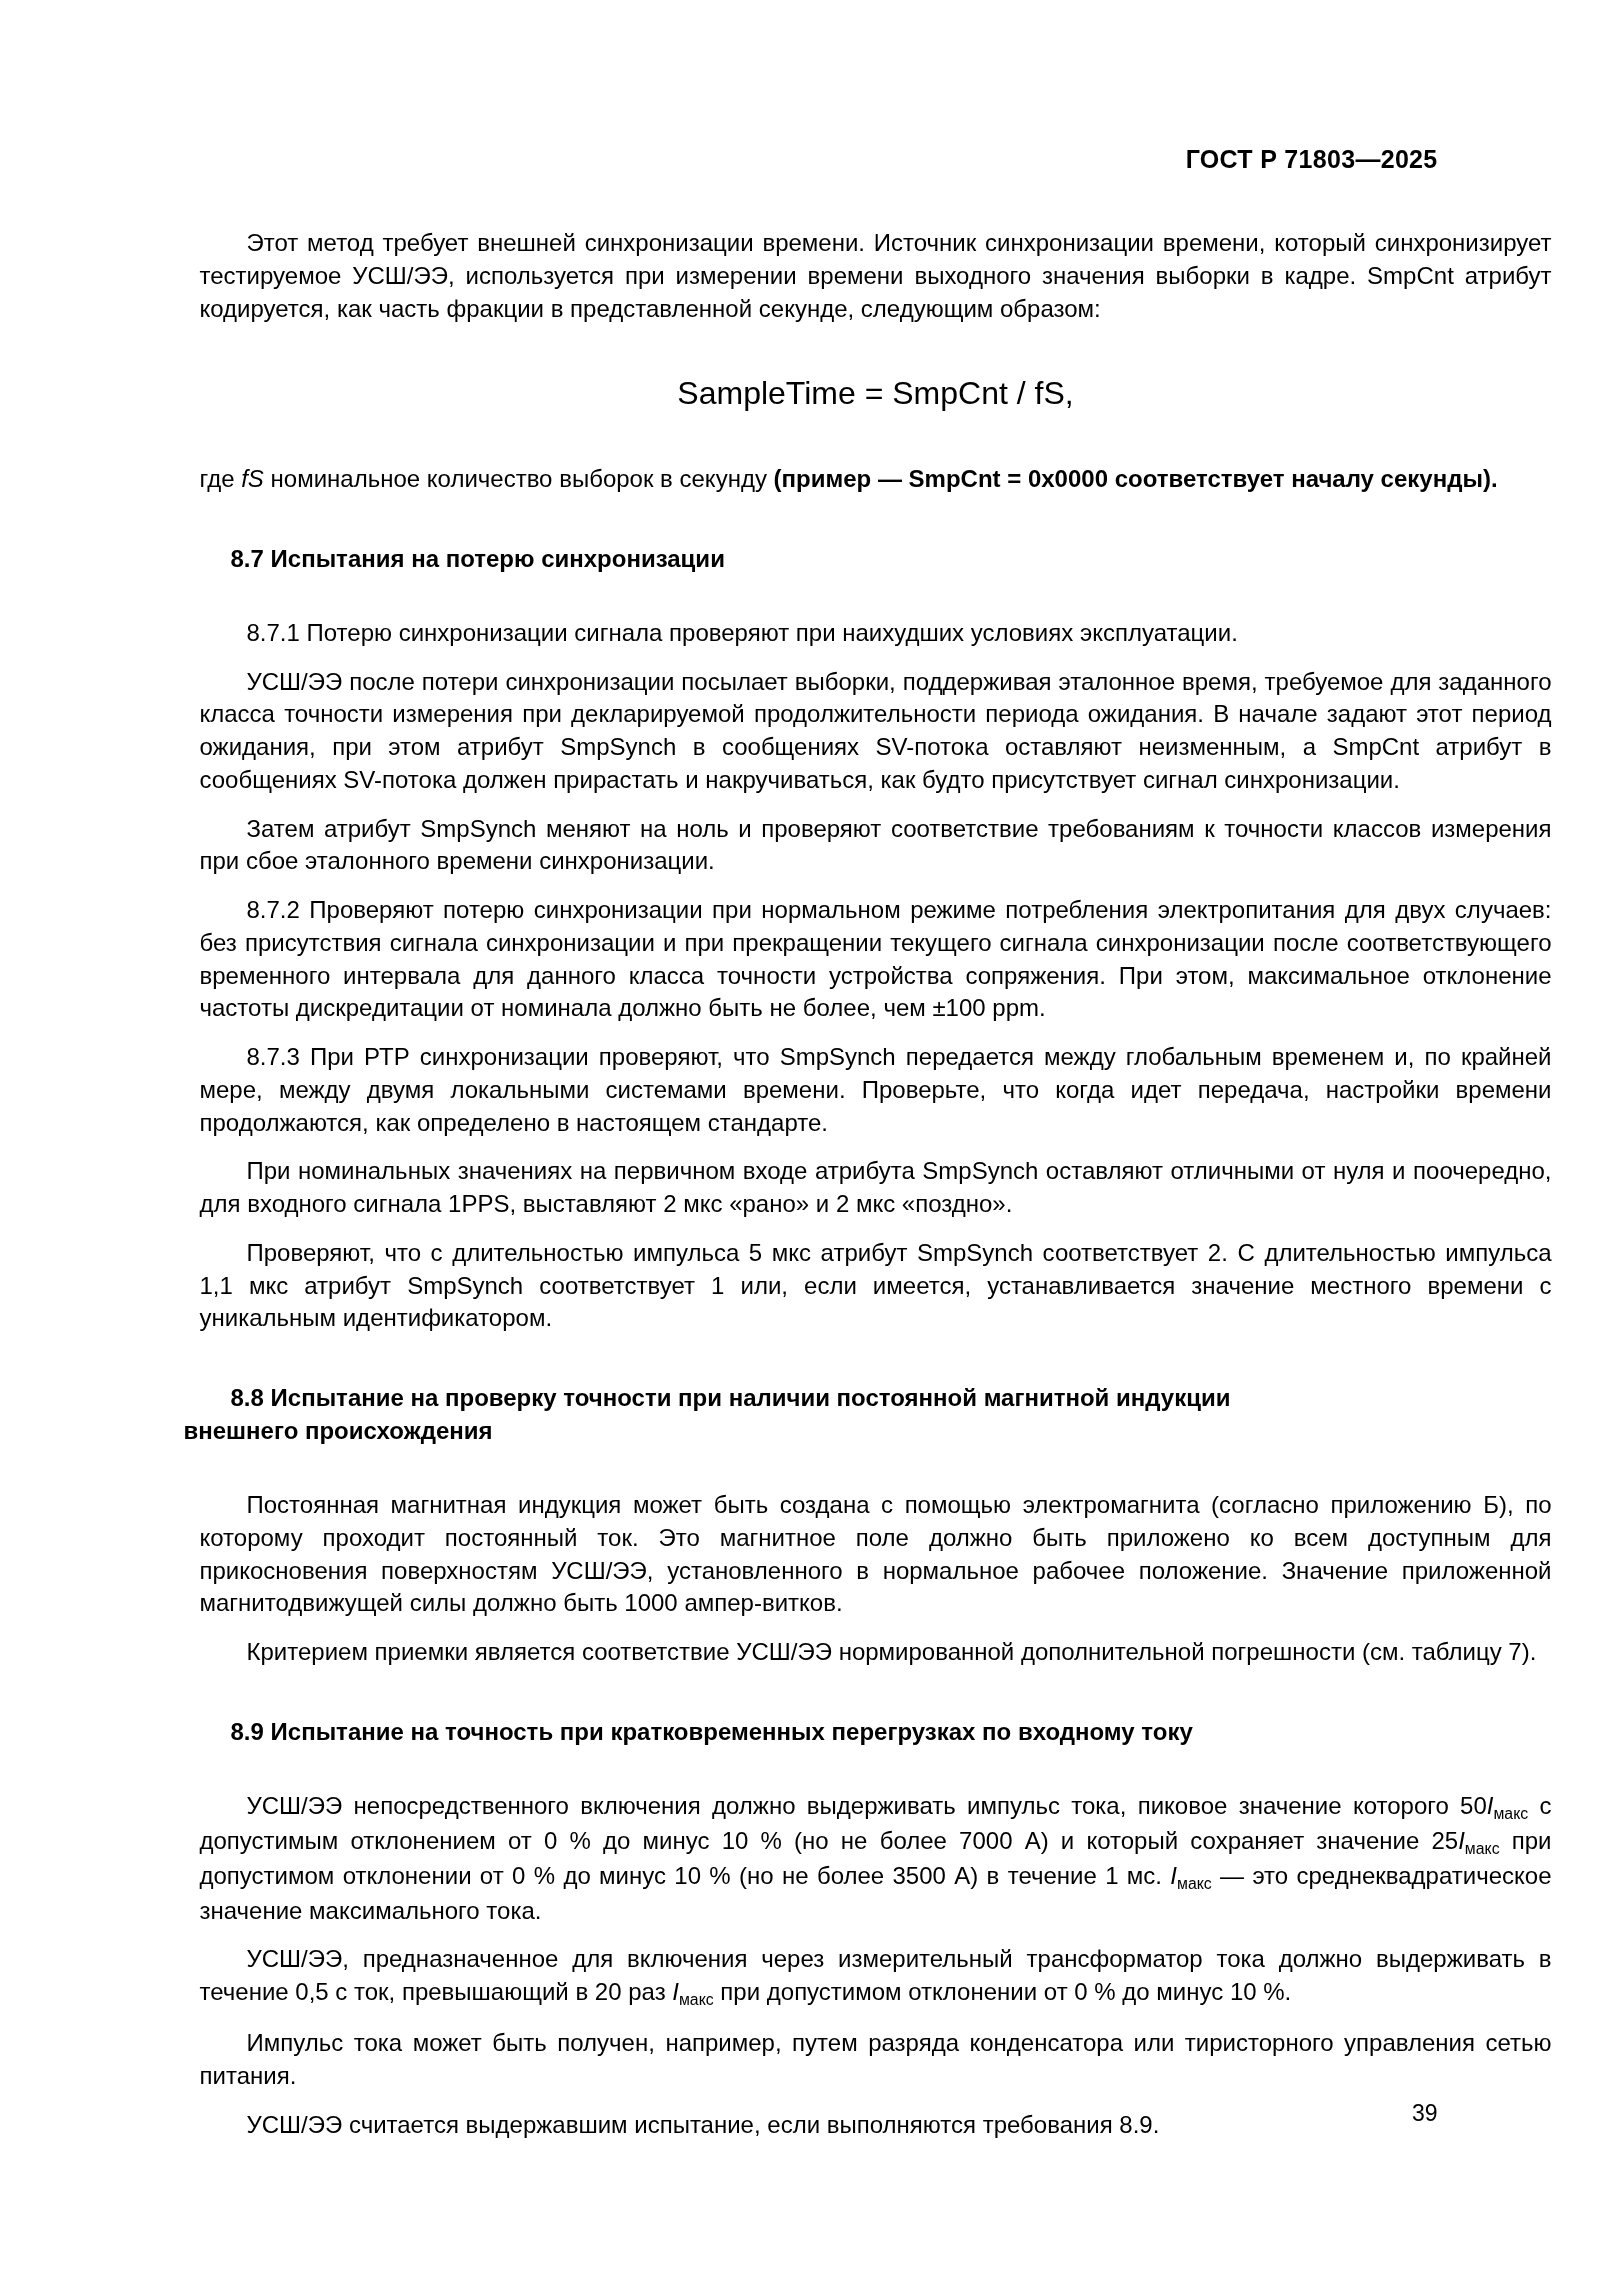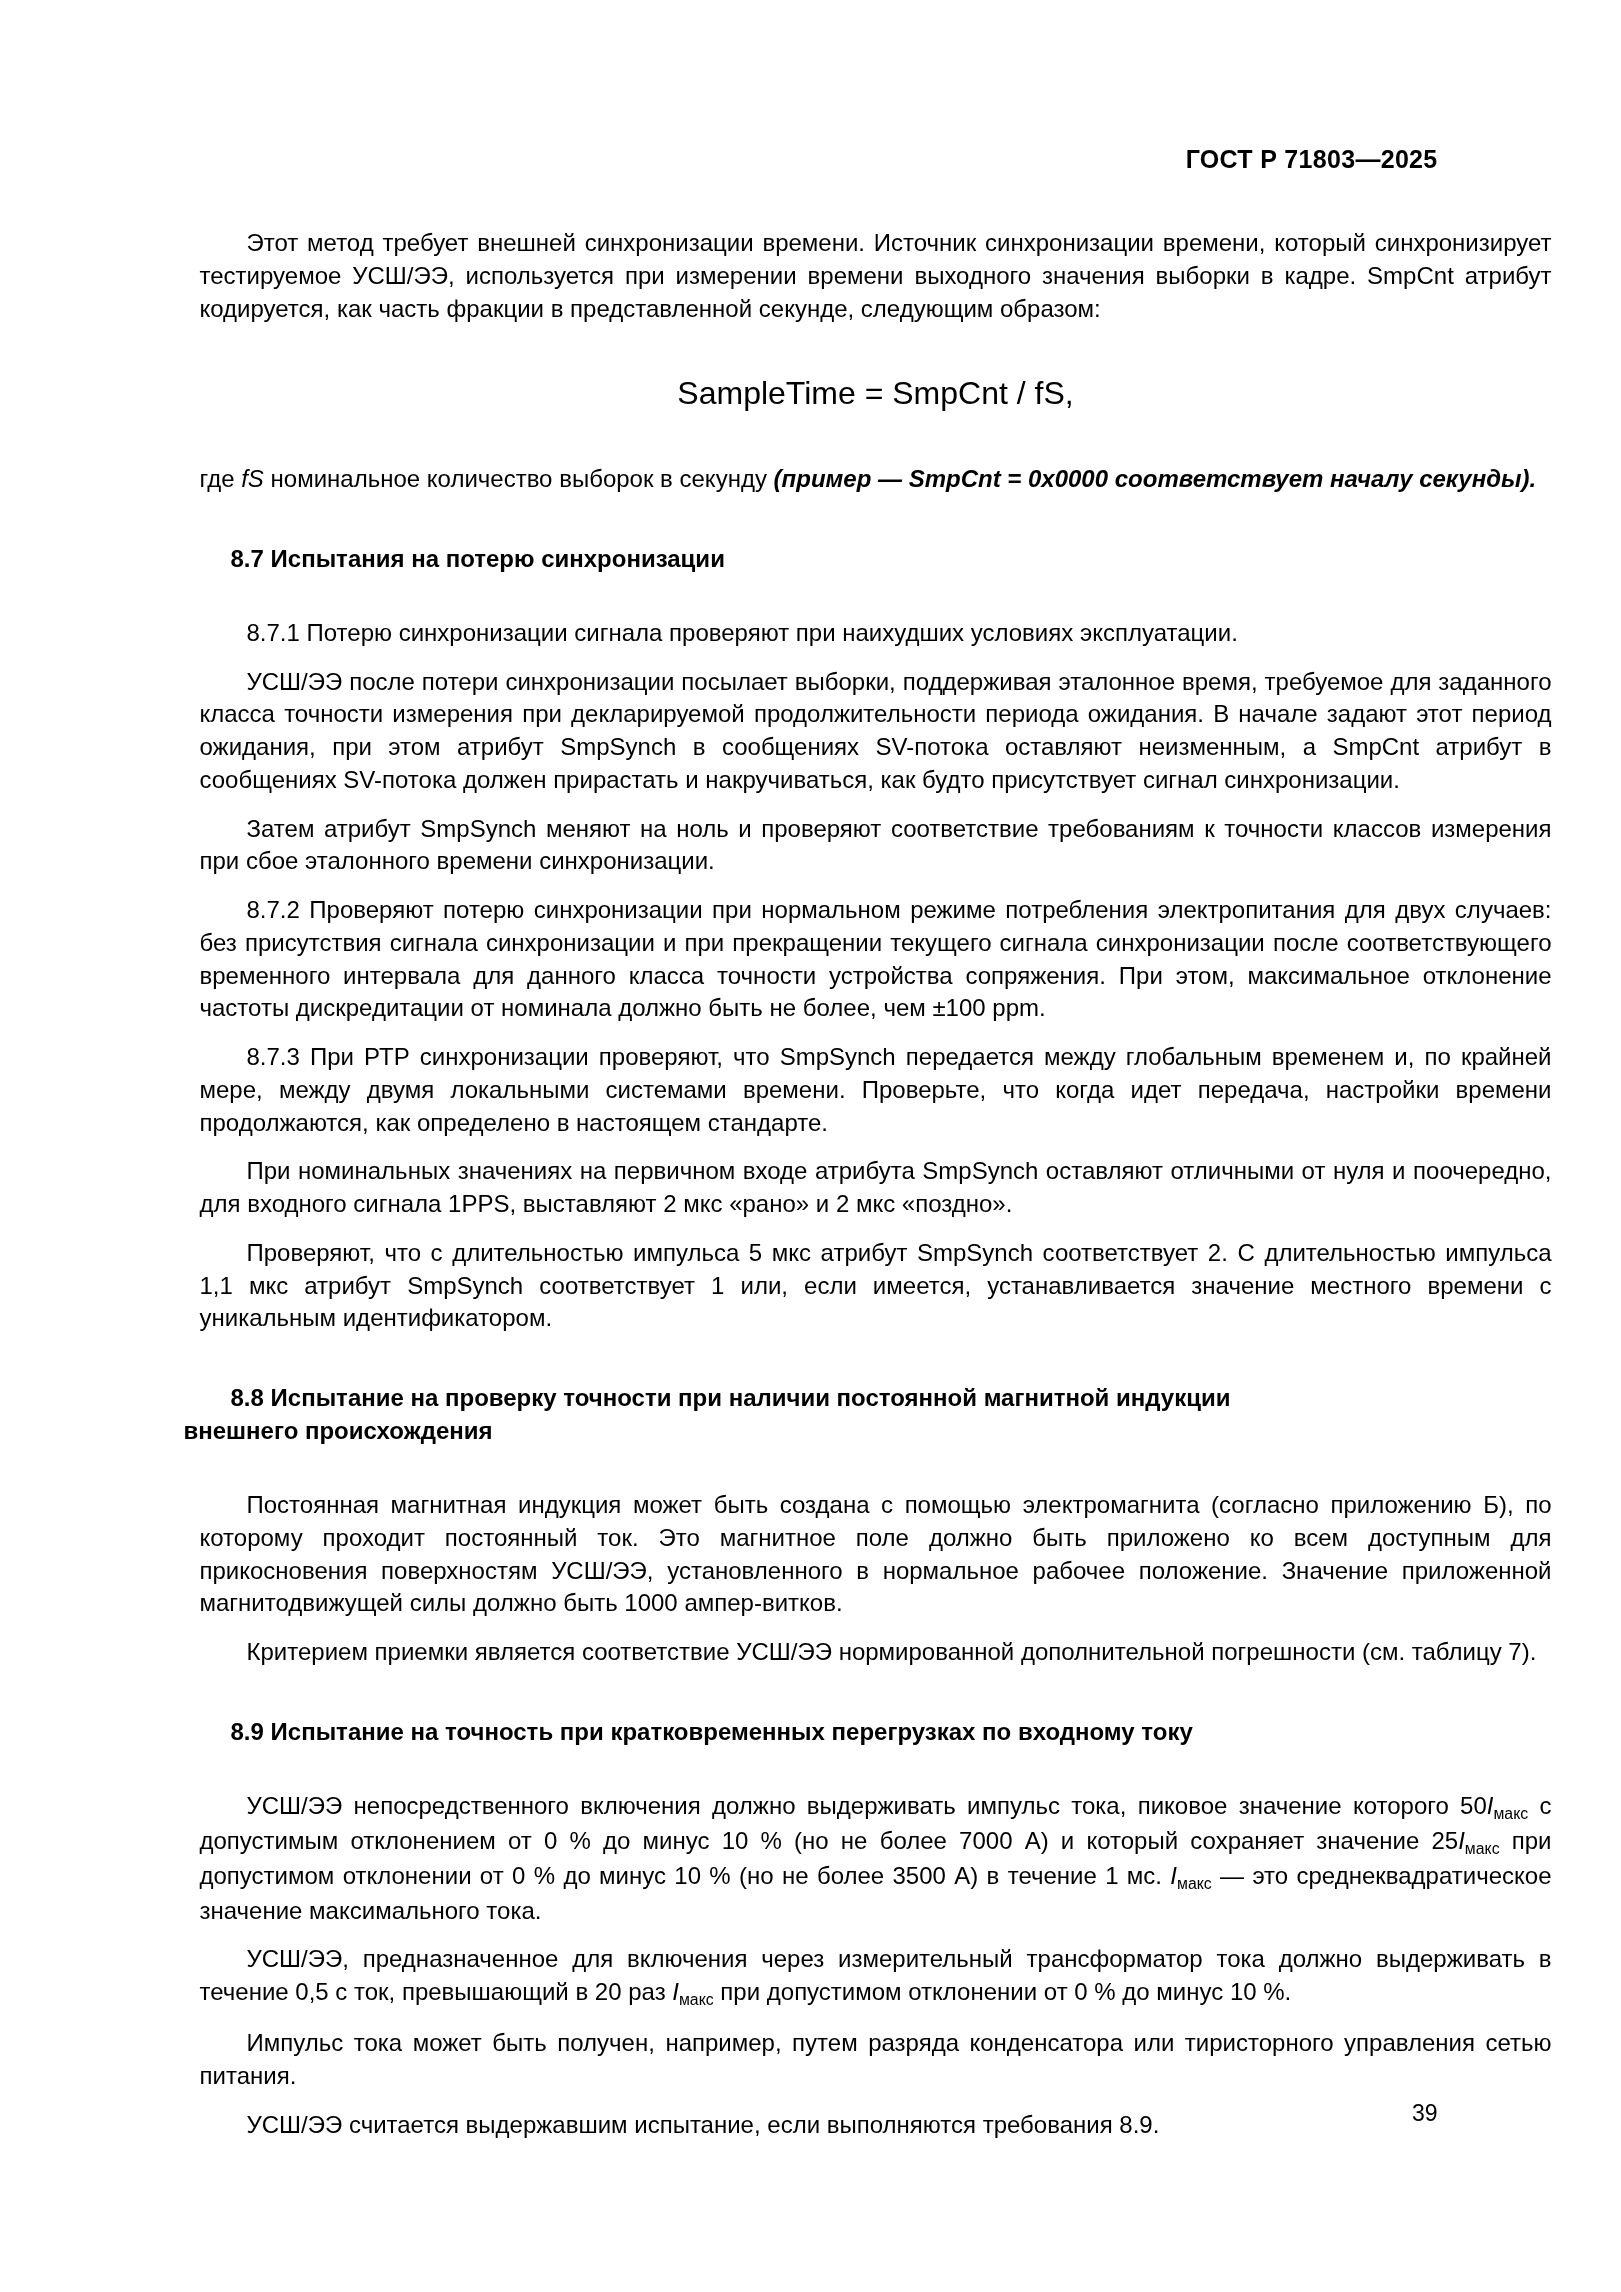--- a/index.html
+++ b/index.html
@@ -61,21 +61,20 @@
   .heading {
     margin: 0;
     font-size: 24px;
     font-weight: bold;
     line-height: 1.365;
     text-indent: 47px;
     text-align: justify;
   }
   .bolditalic {
     font-weight: bold;
-    font-style: italic;
   }
   .italic { font-style: italic; }
   sub {
     font-size: 0.66em;
     vertical-align: -0.33em;
   }
   .pagenum {
     position: absolute;
     right: 120px;
     top: 2100px;

